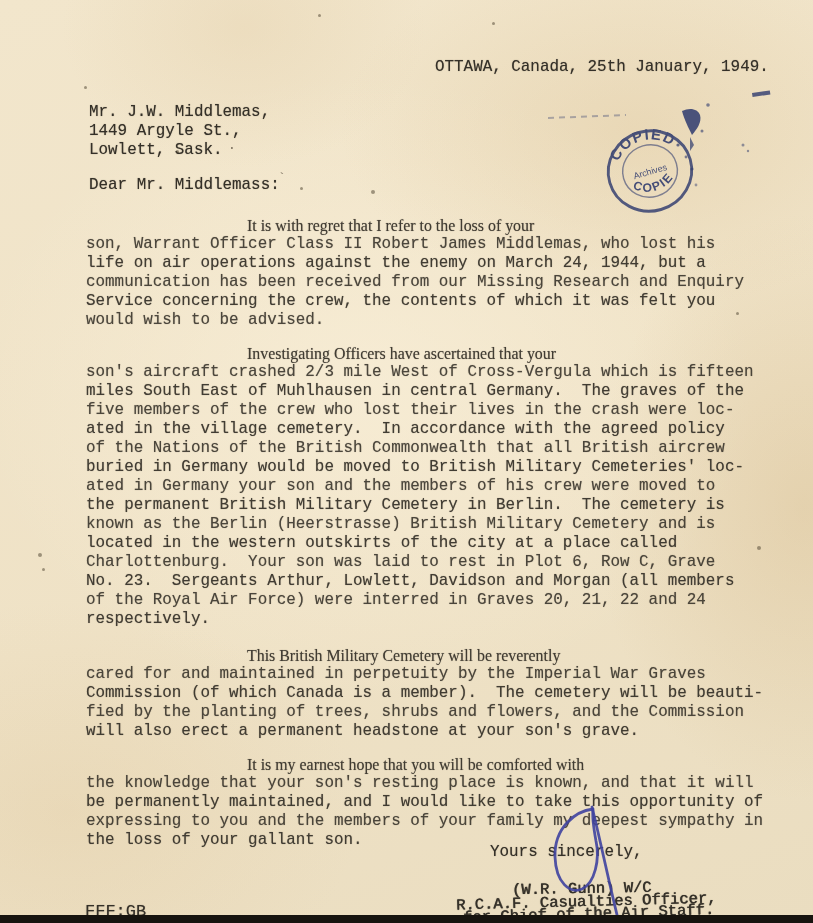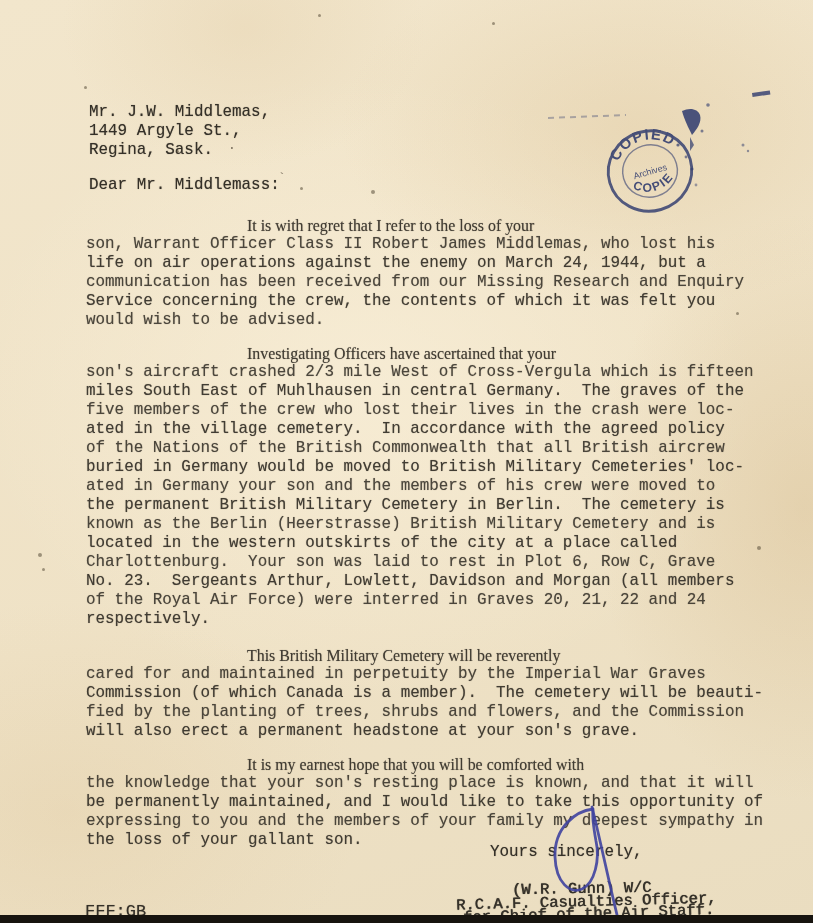--- a/index.html
+++ b/index.html
@@ -37,22 +37,23 @@
   .bottom-band{position:absolute;left:0;top:915px;width:813px;height:8px;background:#17140f;}
   .stamp-wrap{position:absolute;left:604px;top:126px;width:92px;height:90px;transform:rotate(-16deg);opacity:.88;}
   .inkmarks{position:absolute;left:540px;top:85px;width:250px;height:140px;}
   .signature{position:absolute;left:540px;top:795px;width:120px;height:128px;}
 </style>
 </head>
 <body>
 
 <div class="page">
 
+  <div class="type" style="left:435px;top:58px;">OTTAWA, Canada, 25th January, 1949.</div>
 
-  <div class="type" style="left:89px;top:103px;"><div class="line">Mr. J.W. Middlemas,</div><div class="line">1449 Argyle St.,</div><div class="line">Regina, Sask.</div></div>
+  <div class="type" style="left:89px;top:103px;"><div class="line">Mr. J.W. Middlemas,</div><div class="line">1449 Argyle St.,</div><div class="line">Lowlett, Sask.</div></div>
 
   <div class="type" style="left:89px;top:176px;">Dear Mr. Middlemass:</div>
 
   <div class="type para" style="left:86px;top:216px;"><div class="line">It is with regret that I refer to the loss of your</div><div class="line">son, Warrant Officer Class II Robert James Middlemas, who lost his</div><div class="line">life on air operations against the enemy on March 24, 1944, but a</div><div class="line">communication has been received from our Missing Research and Enquiry</div><div class="line">Service concerning the crew, the contents of which it was felt you</div><div class="line">would wish to be advised.</div></div>
   <div class="type para" style="left:86px;top:344px;"><div class="line">Investigating Officers have ascertained that your</div><div class="line">son's aircraft crashed 2/3 mile West of Cross-Vergula which is fifteen</div><div class="line">miles South East of Muhlhausen in central Germany.  The graves of the</div><div class="line">five members of the crew who lost their lives in the crash were loc-</div><div class="line">ated in the village cemetery.  In accordance with the agreed policy</div><div class="line">of the Nations of the British Commonwealth that all British aircrew</div><div class="line">buried in Germany would be moved to British Military Cemeteries' loc-</div><div class="line">ated in Germany your son and the members of his crew were moved to</div><div class="line">the permanent British Military Cemetery in Berlin.  The cemetery is</div><div class="line">known as the Berlin (Heerstrasse) British Military Cemetery and is</div><div class="line">located in the western outskirts of the city at a place called</div><div class="line">Charlottenburg.  Your son was laid to rest in Plot 6, Row C, Grave</div><div class="line">No. 23.  Sergeants Arthur, Lowlett, Davidson and Morgan (all members</div><div class="line">of the Royal Air Force) were interred in Graves 20, 21, 22 and 24</div><div class="line">respectively.</div></div>
   <div class="type para" style="left:86px;top:646px;"><div class="line">This British Military Cemetery will be reverently</div><div class="line">cared for and maintained in perpetuity by the Imperial War Graves</div><div class="line">Commission (of which Canada is a member).  The cemetery will be beauti-</div><div class="line">fied by the planting of trees, shrubs and flowers, and the Commission</div><div class="line">will also erect a permanent headstone at your son's grave.</div></div>
   <div class="type para" style="left:86px;top:755px;"><div class="line">It is my earnest hope that you will be comforted with</div><div class="line">the knowledge that your son's resting place is known, and that it will</div><div class="line">be permanently maintained, and I would like to take this opportunity of</div><div class="line">expressing to you and the members of your family my deepest sympathy in</div><div class="line">the loss of your gallant son.</div></div>
 
   <div class="type" style="left:490px;top:843px;">Yours sincerely,</div>
   <div class="type sigline" style="left:512px;top:882px;transform:rotate(-1deg);">(W.R. Gunn) W/C</div>

